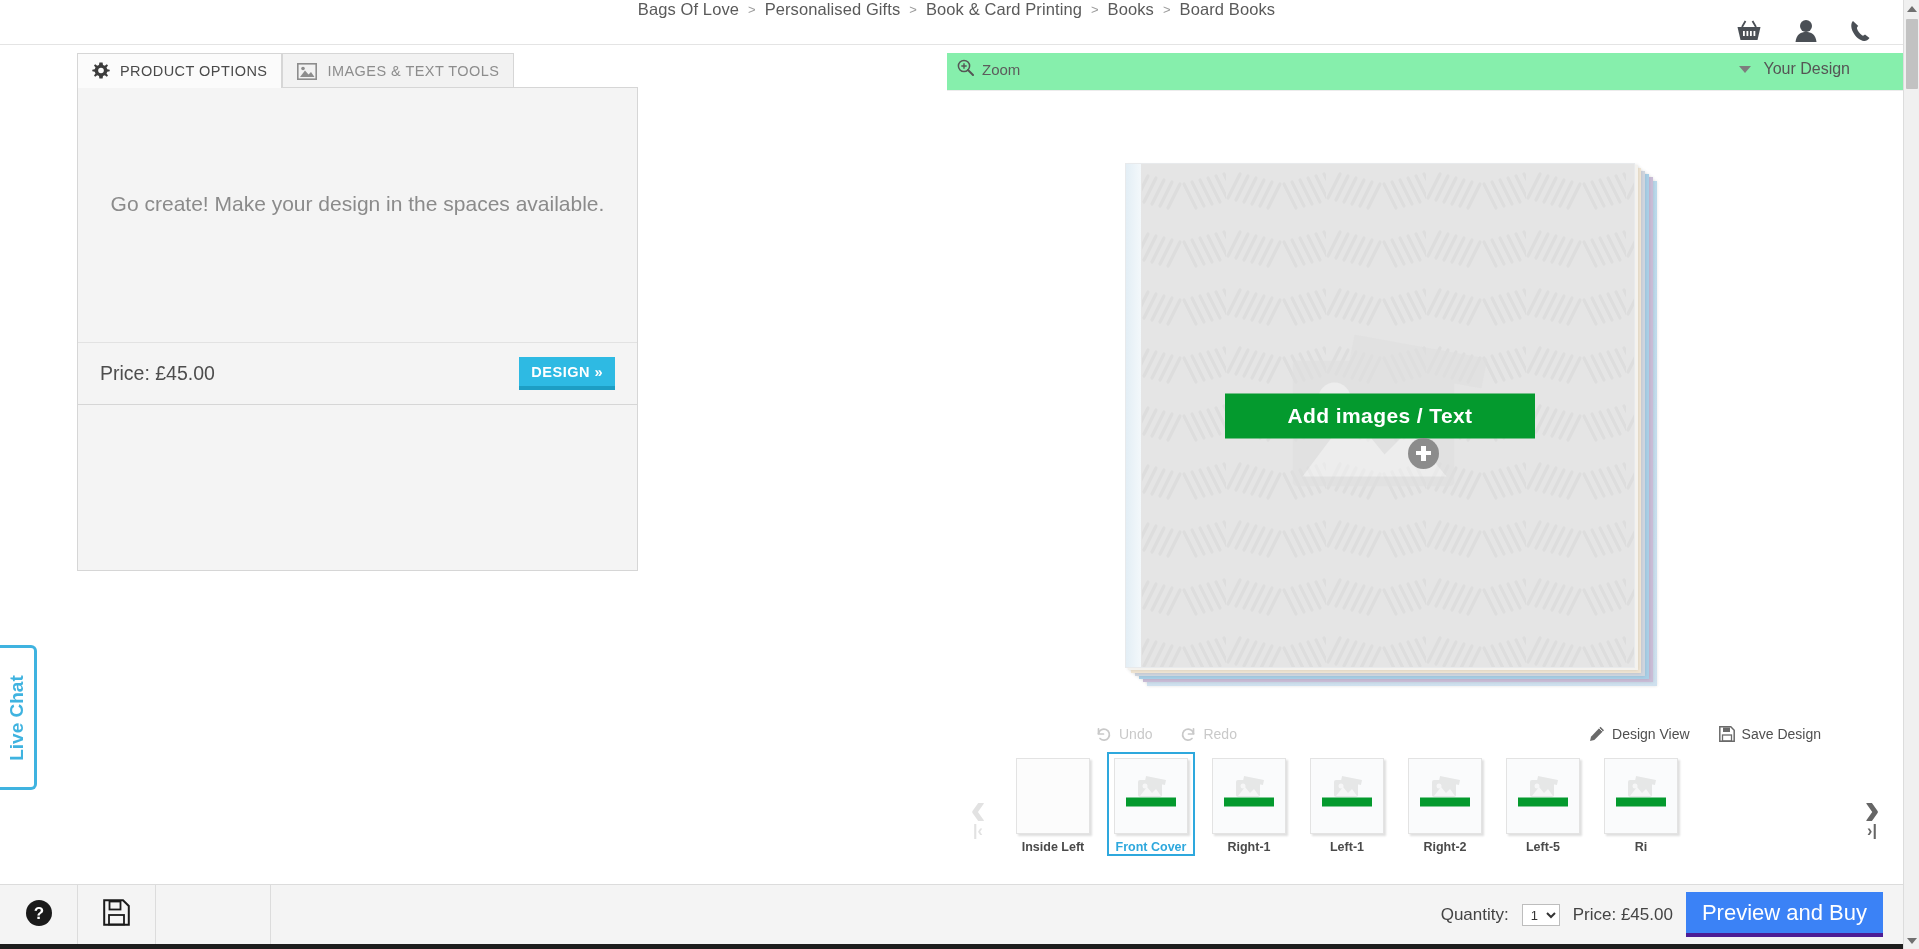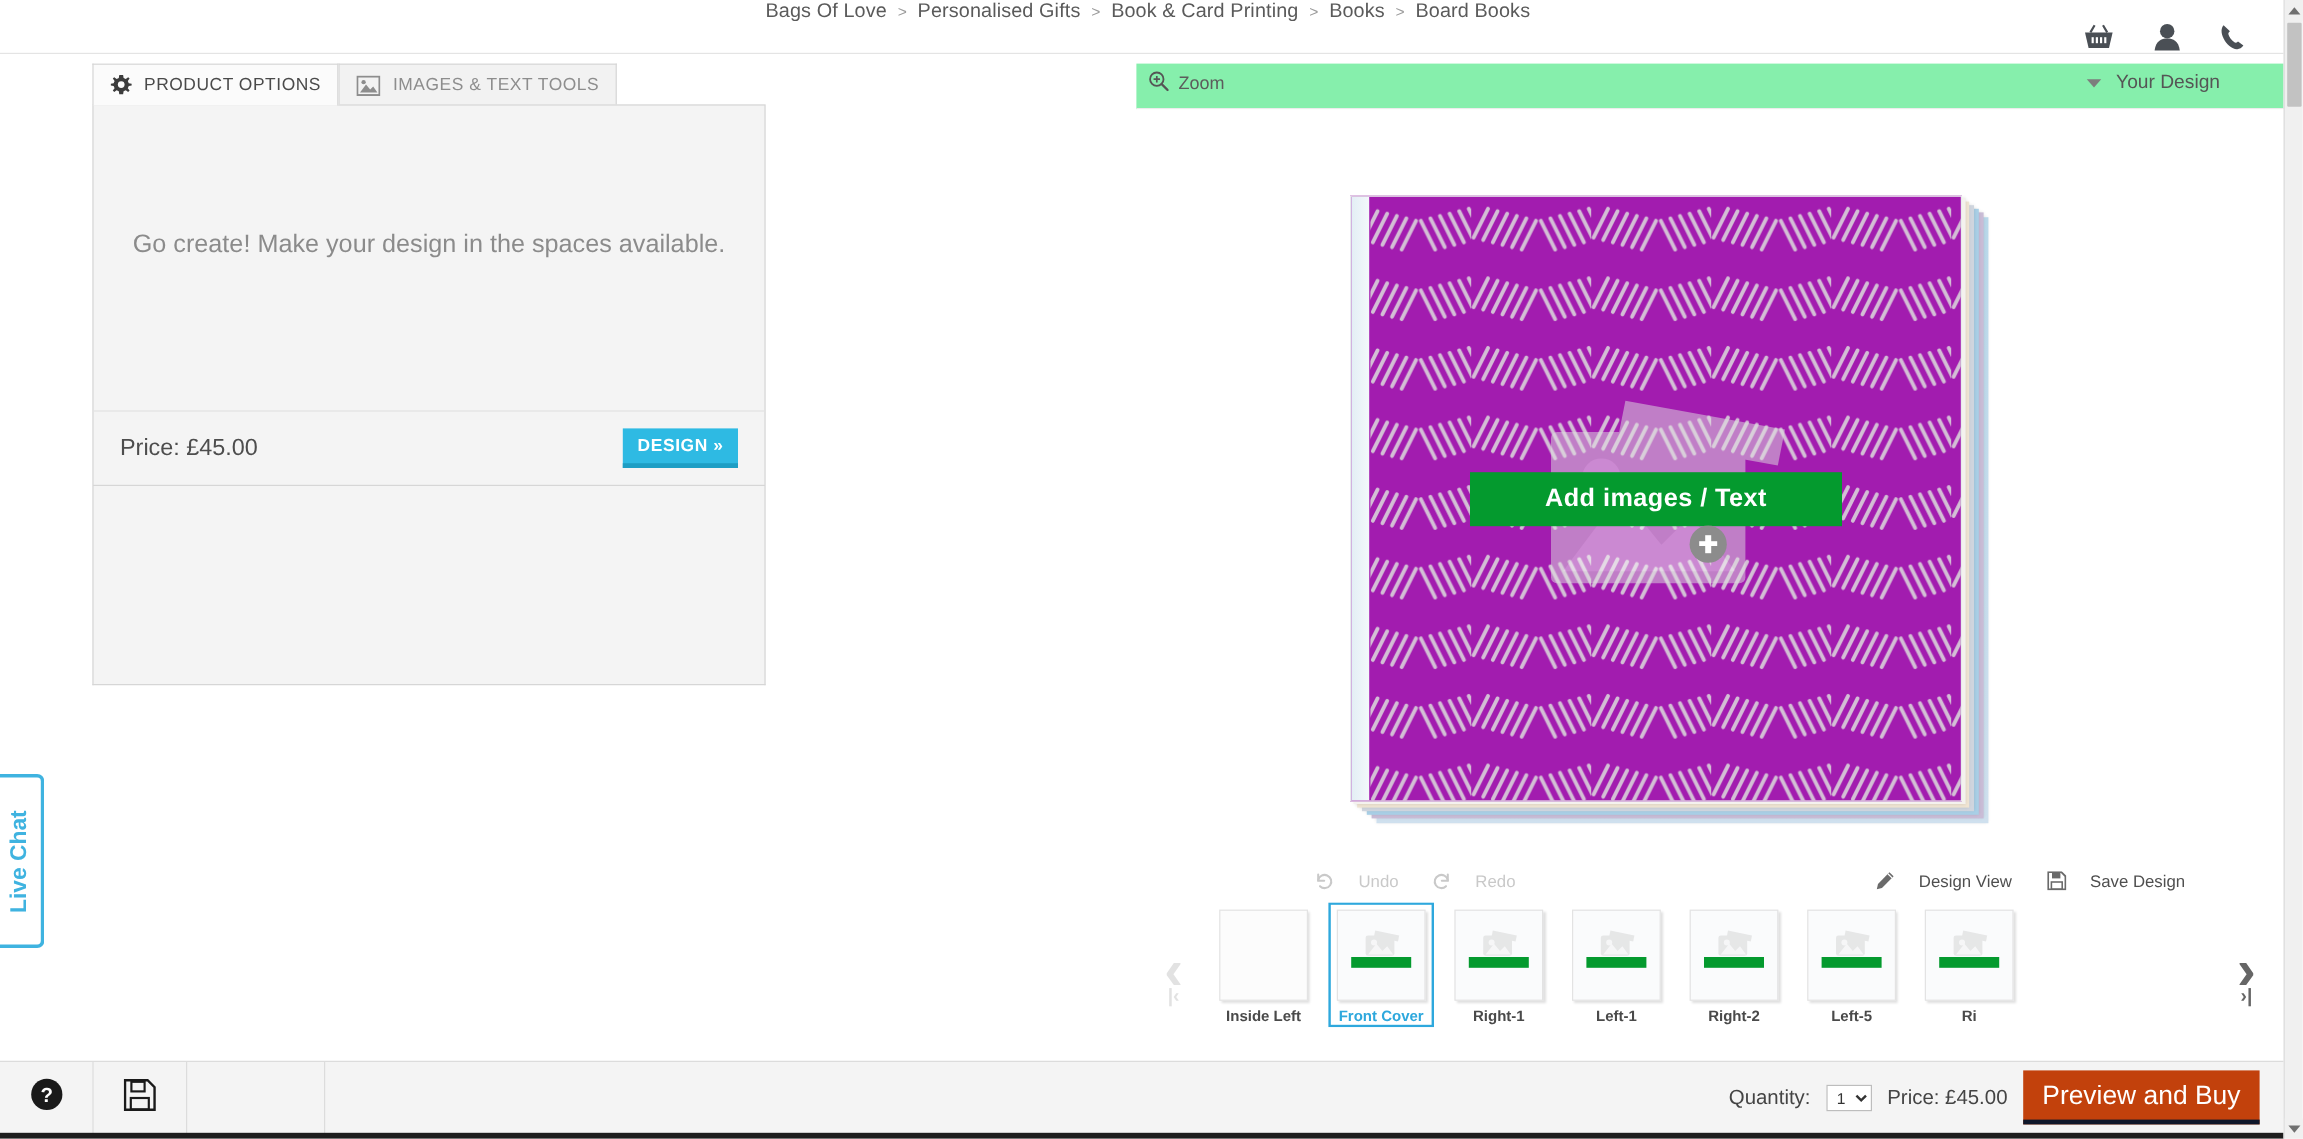--- a/index.html
+++ b/index.html
@@ -99,21 +99,21 @@
   }
   .pe1 { transform: translate(22px, 18px); background: linear-gradient(180deg,#b9d8ea,#cfe0ee); }
   .pe2 { transform: translate(18px, 14px); background: #c9bcd6; }
   .pe3 { transform: translate(14px, 11px); background: #a9cfe6; }
   .pe4 { transform: translate(10px, 8px); background: #cfd5de; }
   .pe5 { transform: translate(6px, 5px); background: #efe4d2; }
   .pe6 { transform: translate(3px, 2px); background: #f4f2ee; }
 
   .book-cover {
     position: absolute; left: 0; top: 0; width: 510px; height: 505px;
-    background: #a21caf; border: 1px solid #e8eaec; overflow: hidden;
+    background: #e5e5e5; border: 1px solid #e8eaec; overflow: hidden;
   }
   .spine {
     position: absolute; left: 0; top: 0; bottom: 0; width: 15px;
     background: linear-gradient(90deg,#e3eef5,#f3f8fb);
   }
   .hatch { position: absolute; inset: 0; opacity: .85; }
   .ph-icon {
     position: absolute; left: 50%; top: 50%;
     transform: translate(-50%,-50%); opacity: .5;
   }
@@ -138,21 +138,21 @@
   }
   .plus-badge::before { width: 15px; height: 4.5px; }
   .plus-badge::after { width: 4.5px; height: 15px; }
 
   
   .edit-toolbar {
     position: absolute; left: 947px; top: 718px; width: 956px; height: 32px;
     display: flex; align-items: center; font-size: 14px;
   }
   .tool-item {
-    display: flex; align-items: center; gap: 20px;
+    display: flex; align-items: center; gap: 7px;
     color: #4f4f4f; cursor: pointer;
   }
   .tool-item.disabled { color: #c9c9c9; cursor: default; }
   .tool-item svg { display: block; }
   .tool-undo { margin-left: 149px; }
   .tool-redo { margin-left: 28px; }
   .tool-designview { margin-left: auto; }
   .tool-savedesign { margin-left: 29px; margin-right: 82px; }
 
   
@@ -223,22 +223,22 @@
     gap: 13px; padding-right: 20px;
   }
   .qty-label { font-size: 17px; color: #444; }
   .qty-select {
     font-family: inherit; font-size: 13px; color: #333;
     padding: 2px 4px; border: 1px solid #bdbdbd; background: #fff;
     cursor: pointer; height: 22px;
   }
   .bb-price { font-size: 17px; color: #444; }
   .buy-btn {
-    background: #c2410c; color: #fff; border: none;
-    border-bottom: 4px solid #0f172a;
+    background: #3b82f6; color: #fff; border: none;
+    border-bottom: 4px solid #4c1d95;
     font-size: 22px; padding: 8px 16px 7px; cursor: pointer;
     font-family: inherit;
   }
   .page-footer {
     position: absolute; left: 0; bottom: 0; width: 1903px; height: 5px;
     background: #1d1d1d;
   }
 
   
   .scrollbar {

